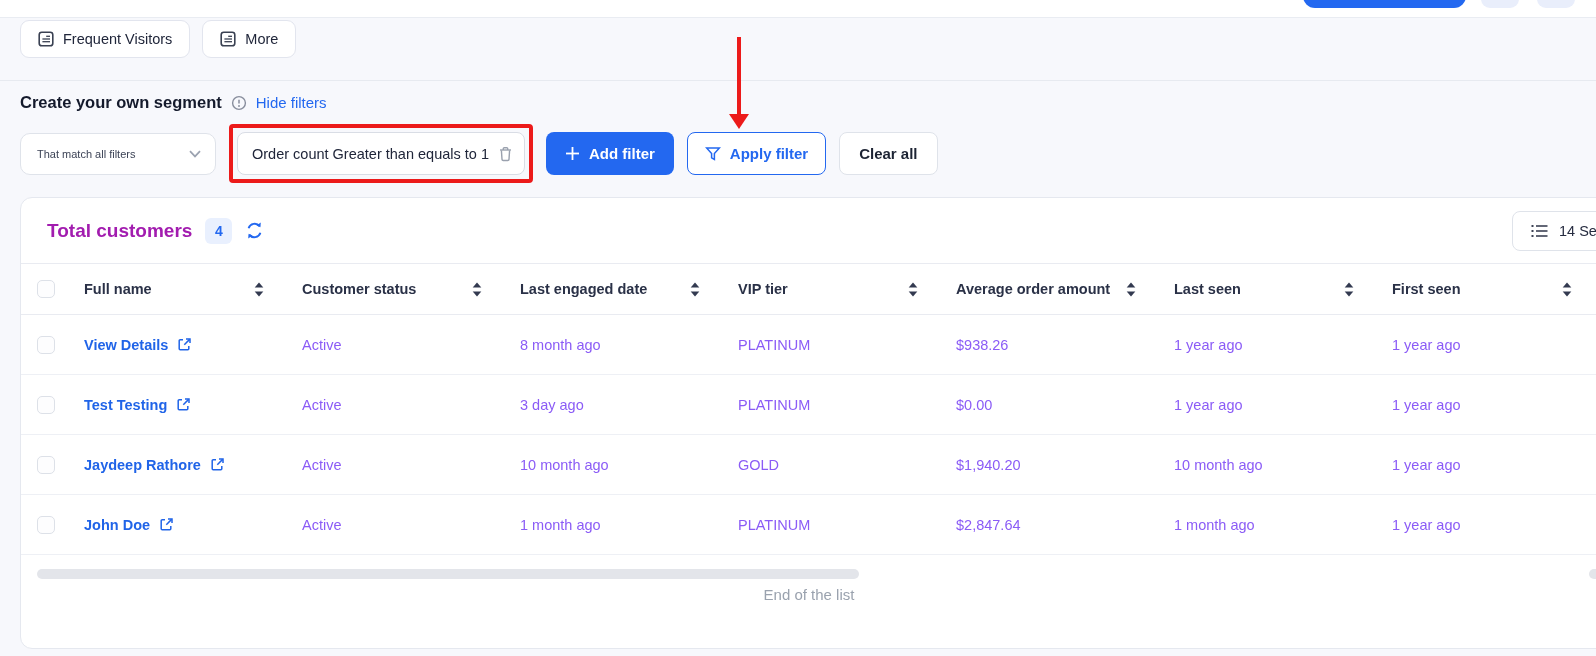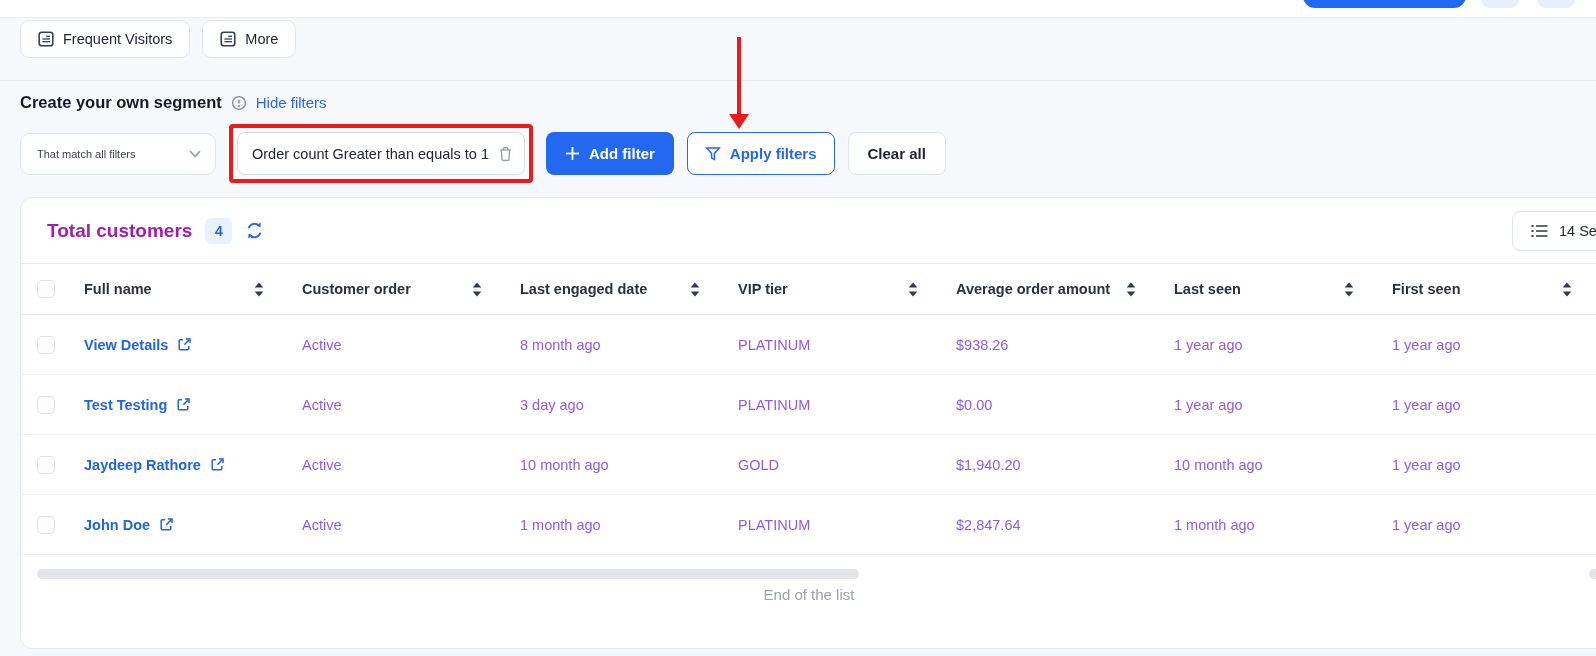--- a/index.html
+++ b/index.html
@@ -138,21 +138,21 @@
     </span>
     <span>Add filter</span>
   </div>
 
   <div class="btn btn-outline-blue">
     <span class="ic">
       <svg width="16" height="16" viewBox="0 0 16 16">
           <path d="M1.6 2 h12.8 l-5 5.6 v5.9 l-2.8 -1.7 v-4.2 z" fill="none" stroke="#2368f0" stroke-width="1.5"></path>
         </svg>
     </span>
-    <span>Apply filters</span>
+    <span>Apply filter</span>
   </div>
 
   <div class="btn btn-plain">
     <span>Clear all</span>
   </div>
 </div>
 
 <div class="arrow">
   <div class="shaft"></div>
   <div class="head"></div>
@@ -192,21 +192,21 @@
     <div class="th">
       <span>Full name</span>
       <span class="ic">
           <svg width="10" height="15" viewBox="0 0 10 15">
             <polygon points="5,0.5 9.3,5.6 0.7,5.6" fill="#333a50"></polygon>
             <polygon points="0.7,9.4 9.3,9.4 5,14.5" fill="#333a50"></polygon>
           </svg>
         </span>
     </div>
     <div class="th">
-      <span>Customer order</span>
+      <span>Customer status</span>
       <span class="ic">
           <svg width="10" height="15" viewBox="0 0 10 15">
             <polygon points="5,0.5 9.3,5.6 0.7,5.6" fill="#333a50"></polygon>
             <polygon points="0.7,9.4 9.3,9.4 5,14.5" fill="#333a50"></polygon>
           </svg>
         </span>
     </div>
     <div class="th">
       <span>Last engaged date</span>
       <span class="ic">

